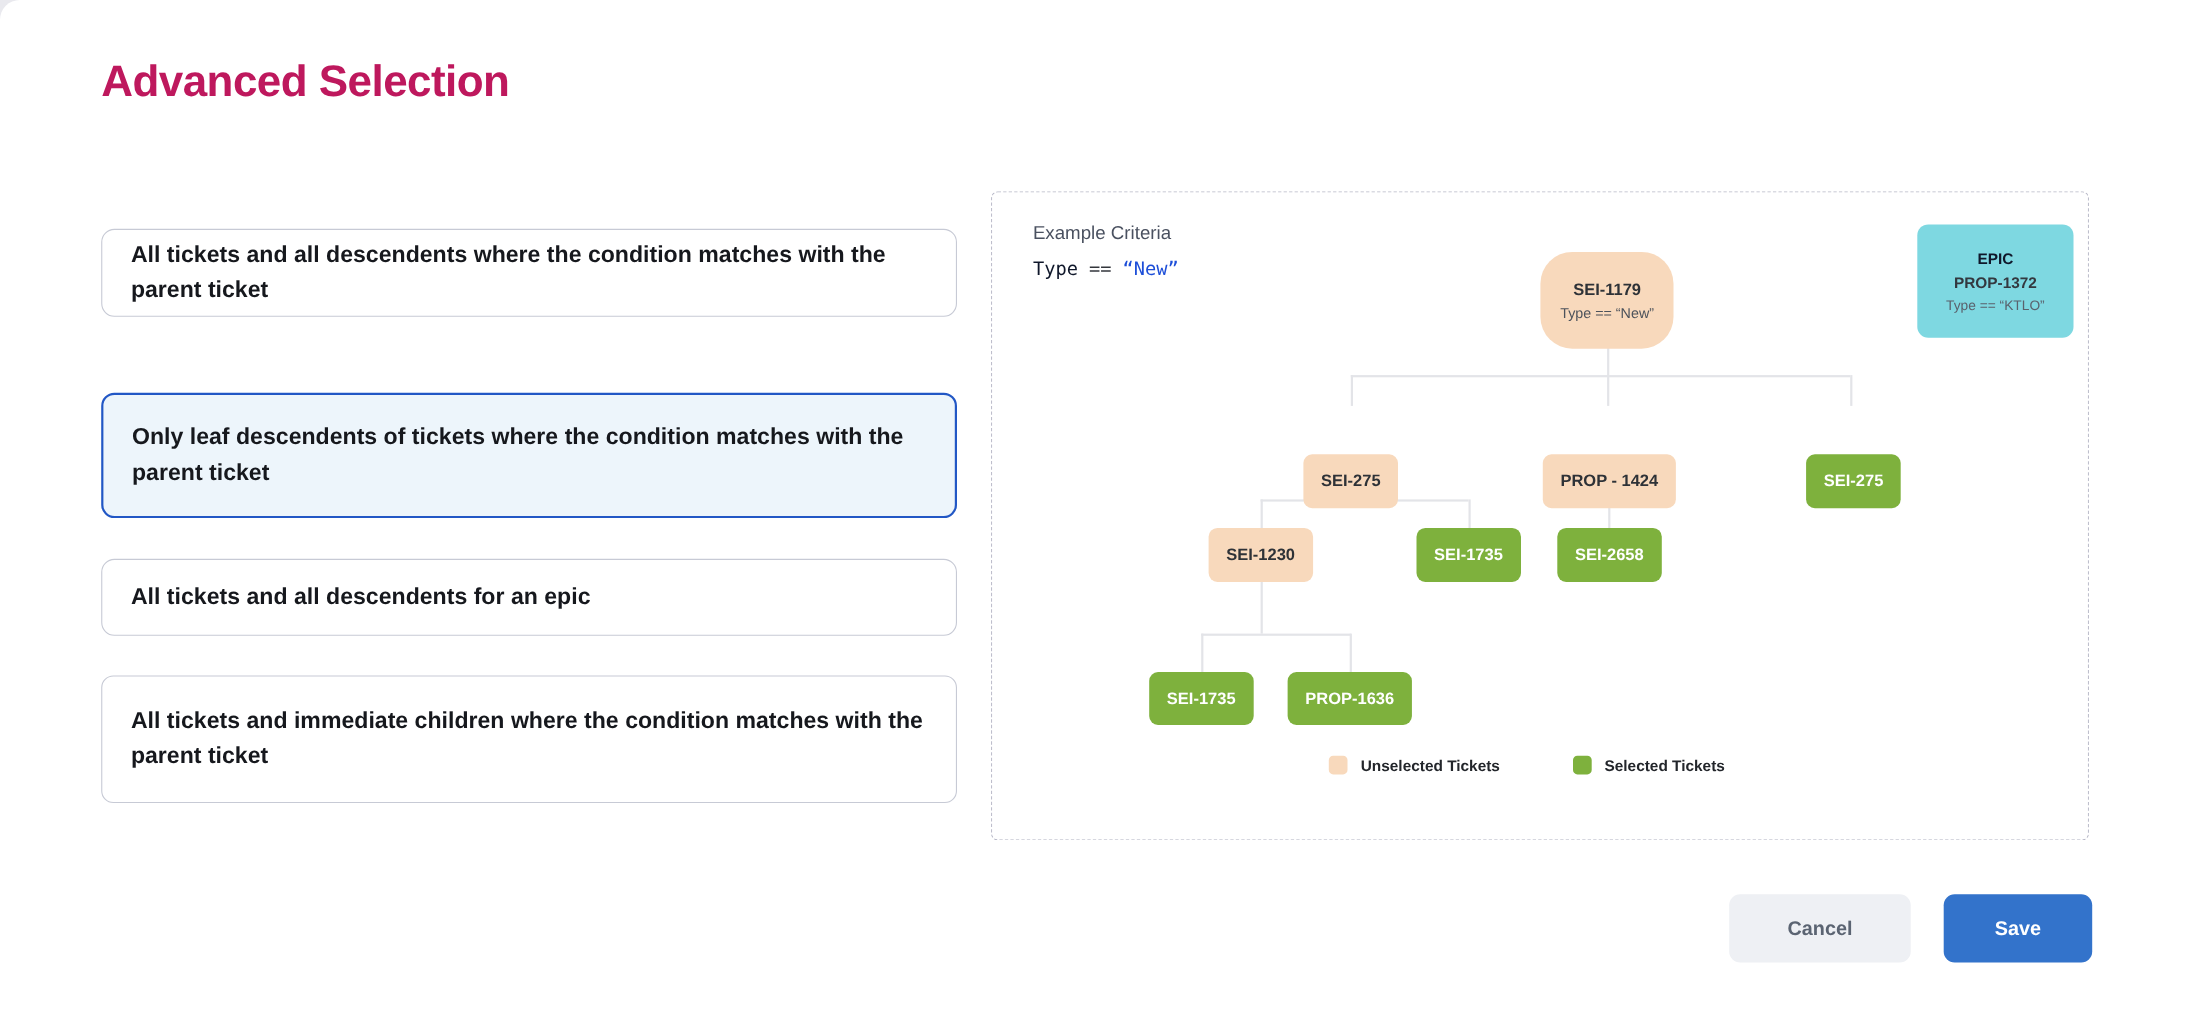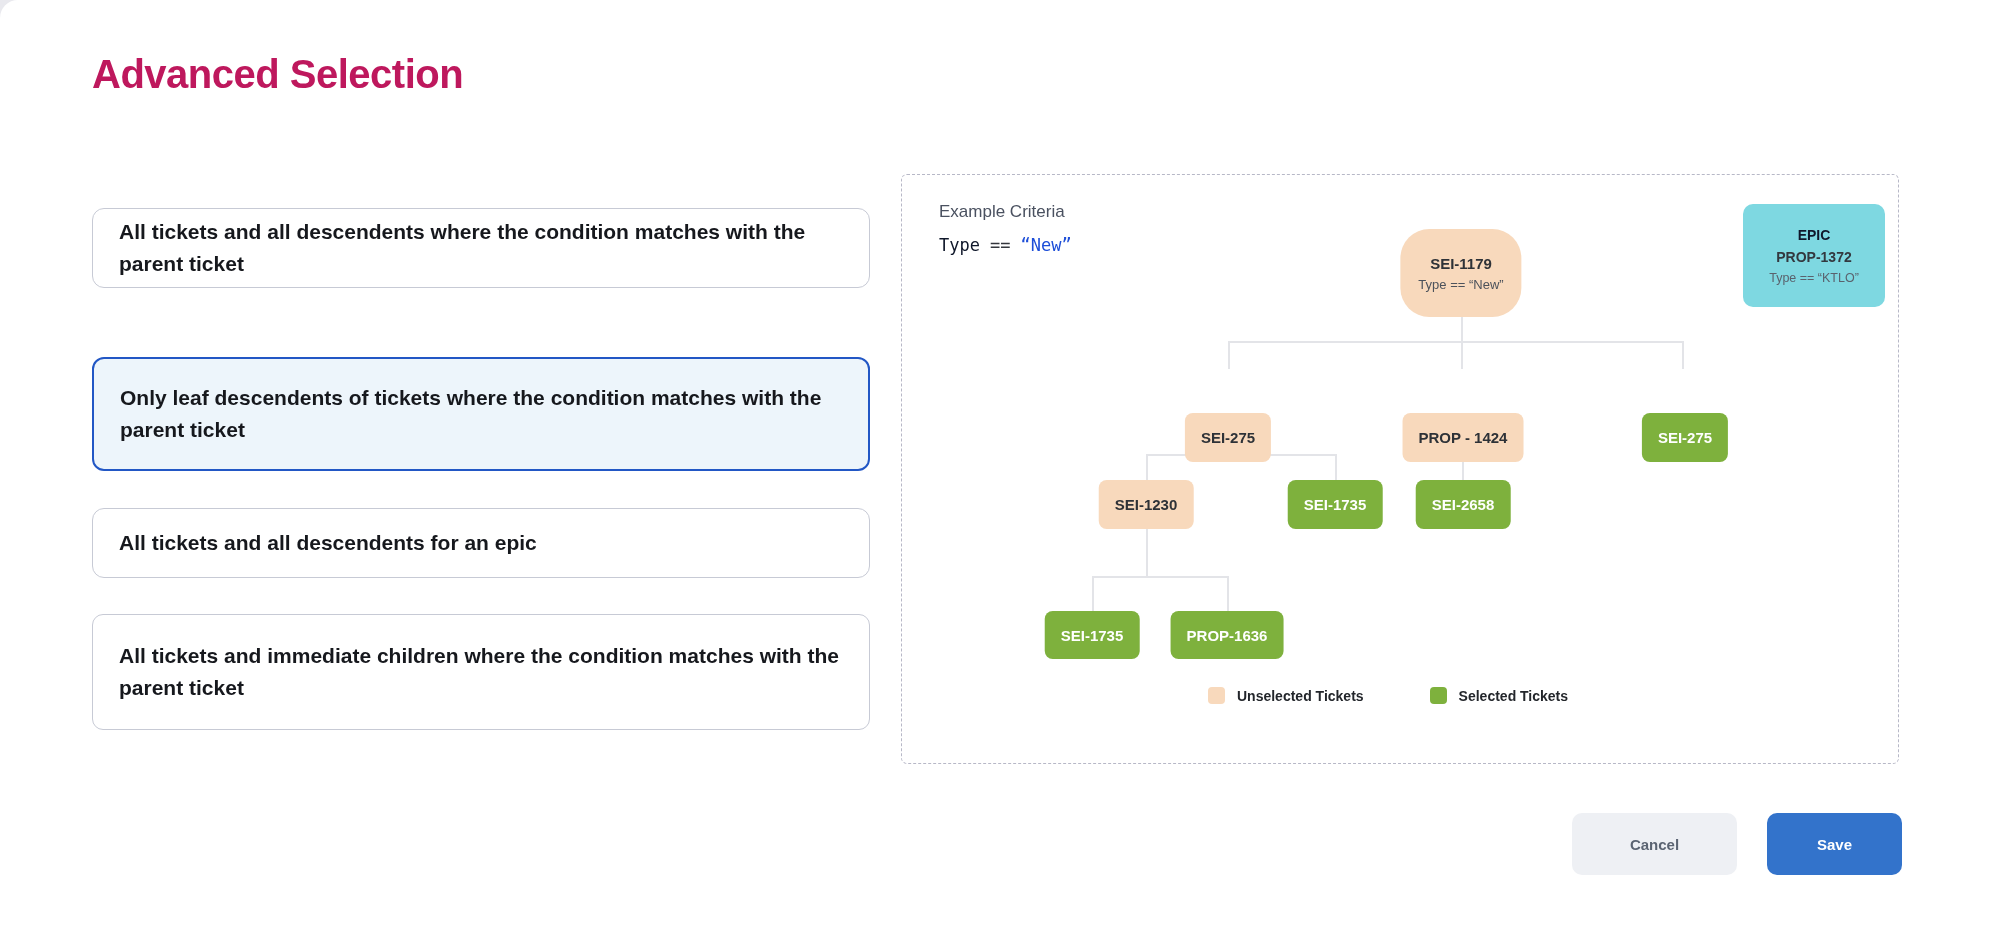--- a/index.html
+++ b/index.html
@@ -79,21 +79,21 @@
     display:flex; align-items:center; gap:66px;
   }
   .legend-item { display:flex; align-items:center; gap:12px; }
   .legend-swatch { width:17px; height:17px; border-radius:4px; }
   .legend-swatch.peach { background:#f8d9bc; }
   .legend-swatch.green { background:#7eb13d; }
   .legend-label { font-size:14px; font-weight:700; color:#23262b; }
   
   .btn {
     position:absolute; top:813px; height:62px; border:none; border-radius:10px;
-    font-family:"Liberation Sans", sans-serif; font-size:15px; font-weight:700;
+    font-family:"Liberation Sans", sans-serif; font-size:18px; font-weight:700;
     cursor:pointer;
   }
   .btn-cancel { left:1572px; width:165px; background:#eef0f4; color:#5b6472; }
   .btn-save   { left:1767px; width:135px; background:#3373cb; color:#ffffff; }
 </style>
 </head>
 <body>
 
 <div class="app">
 

